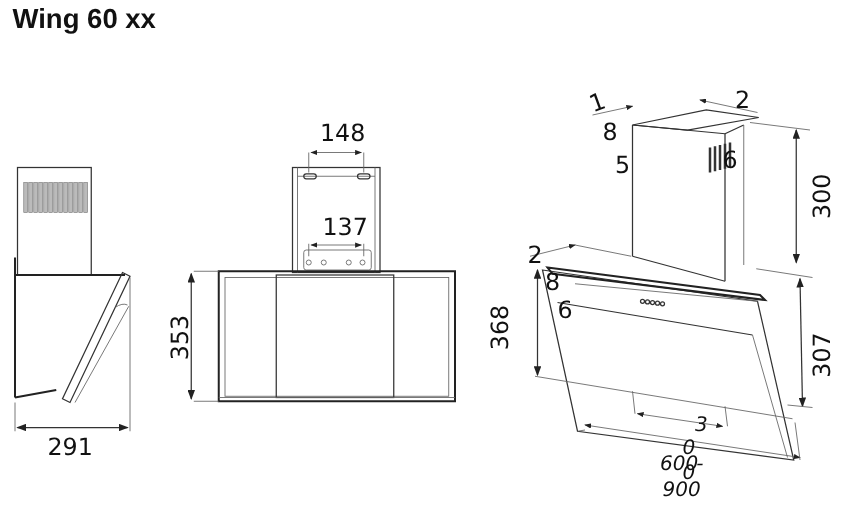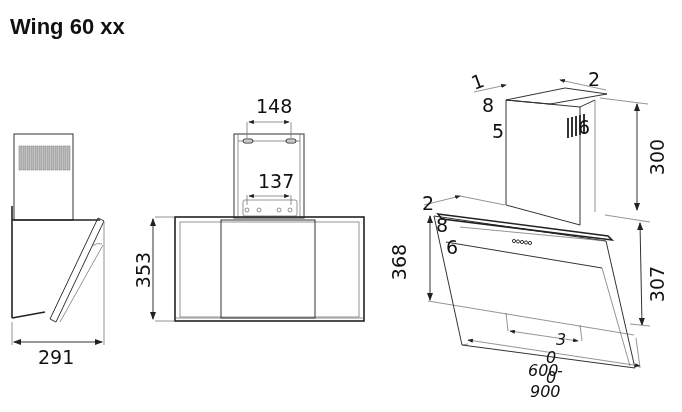--- a/index.html
+++ b/index.html
@@ -1,17 +1,17 @@
 <!DOCTYPE html>
 <html><head>
 <meta charset="utf-8">
 <style>
   html, body { margin:0; padding:0; background:#ffffff; }
   body { width:682px; height:412px; position:relative; overflow:hidden; font-family:"Liberation Sans", sans-serif; }
-  .title { position:absolute; left:10px; top:14px; font-size:22px; font-weight:bold; color:#111; letter-spacing:0px; font-family:"Liberation Sans", sans-serif; }
+  .title { position:absolute; left:10px; top:2px; font-size:22px; font-weight:bold; color:#111; letter-spacing:0px; font-family:"Liberation Sans", sans-serif; }
   svg.canvas { position:absolute; left:0; top:0; }
   .dim { font-family:"DejaVu Sans", sans-serif; font-size:19px; fill:#111; }
   .dim-it { font-family:"DejaVu Sans", sans-serif; font-size:16px; fill:#111; font-style:italic; }
   .ln { stroke:#333; stroke-width:1; fill:none; }
   .lnt { stroke:#222; stroke-width:1.6; fill:none; }
   .thin { stroke:#666; stroke-width:0.7; fill:none; }
   .vent { fill:#bbb; stroke:#777; stroke-width:0.5; }
 </style>
 </head>
 <body>

